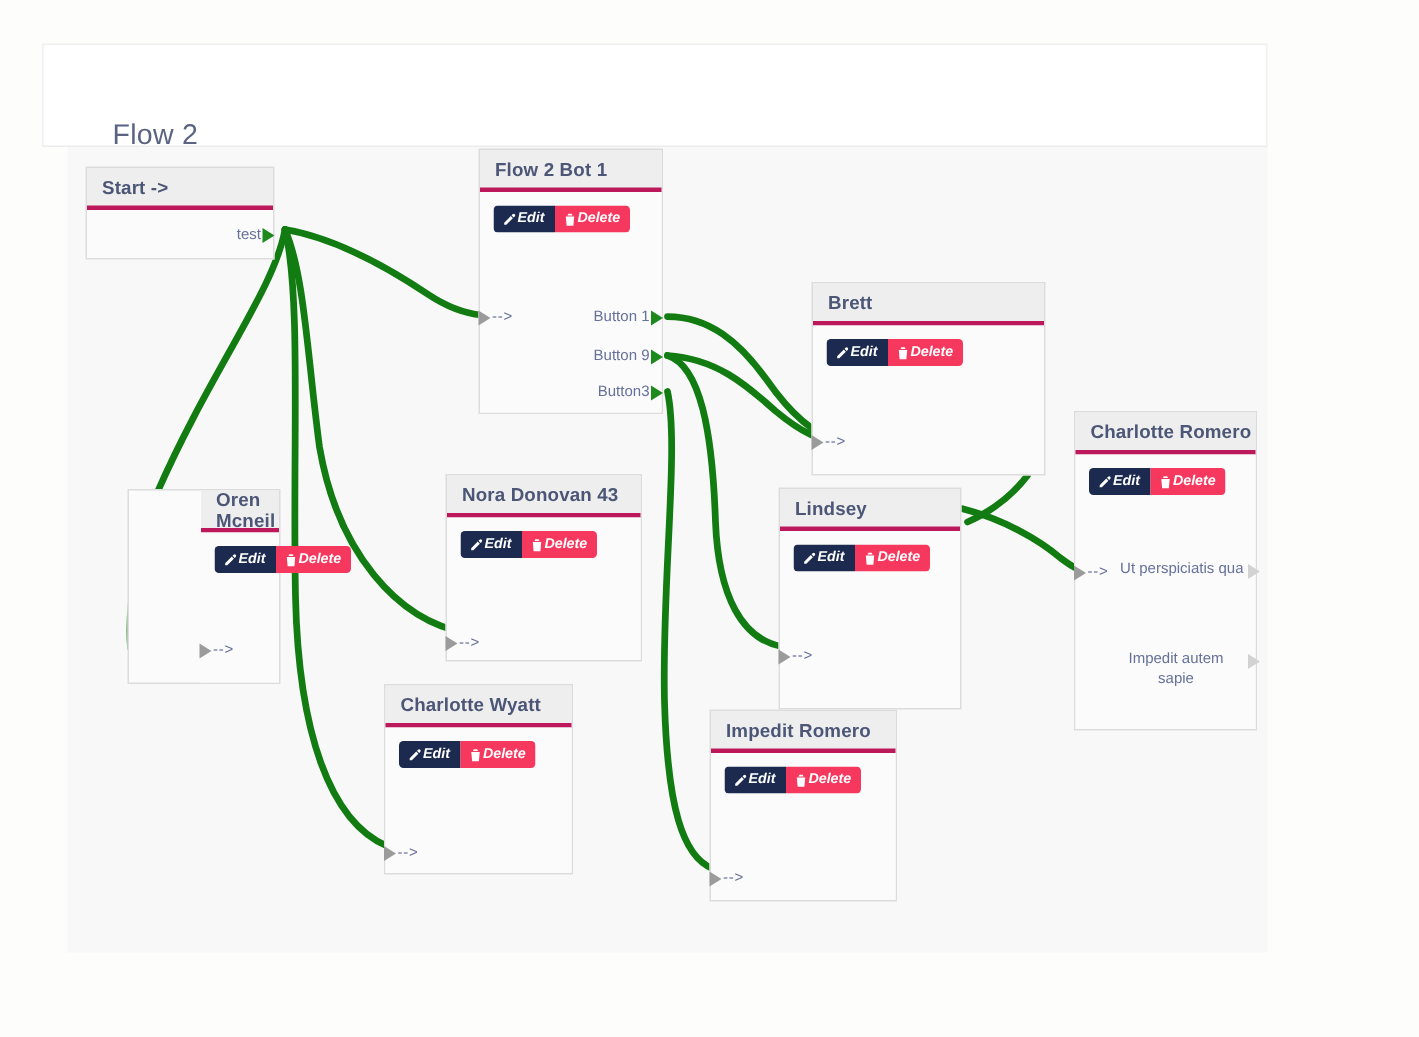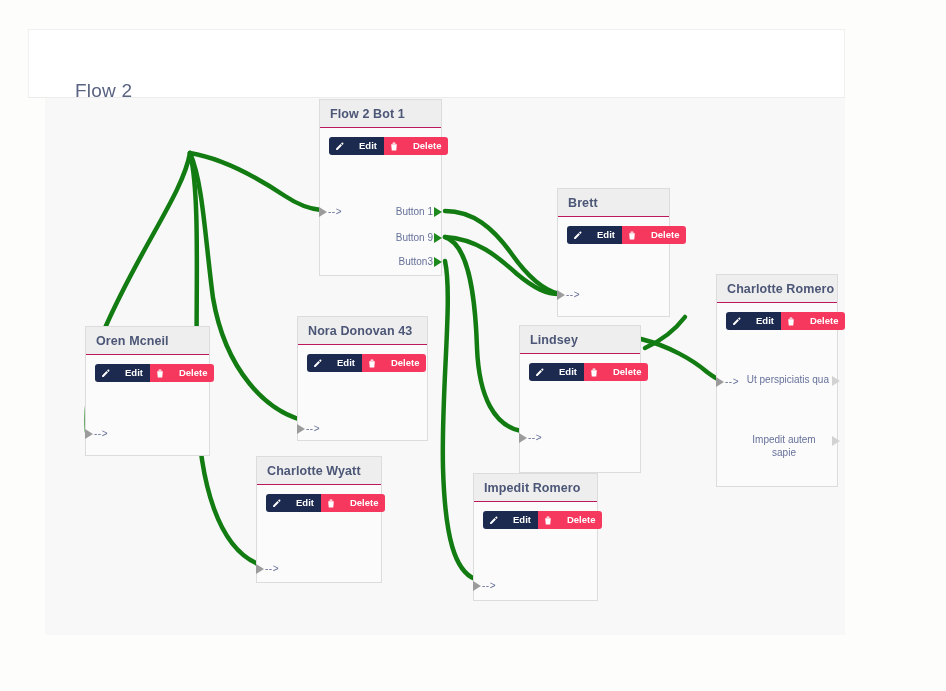--- a/index.html
+++ b/index.html
@@ -66,21 +66,21 @@
   
   .node {
     position: absolute;
     background: #fbfbfb;
     border: 1px solid #dcdcdc;
     box-sizing: border-box;
   }
   .node-header {
     height: 28px;
     background: #eeeeee;
-    border-bottom: 1px solid #be185d;
+    border-bottom: 3px solid #be185d;
     display: flex;
     align-items: center;
     padding-left: 10px;
     font-size: 12.5px;
     font-weight: bold;
     color: #4c5676;
     letter-spacing: .1px;
     box-sizing: border-box;
   }
   .node-body {
@@ -95,27 +95,28 @@
     left: 9px;
     top: 9px;
     display: flex;
     height: 18px;
     border-radius: 3px;
     overflow: hidden;
   }
   .btn {
     display: flex;
     align-items: center;
-    gap: 15px;
+    gap: 1px;
     padding: 0 7px 0 6px;
     font-size: 9.5px;
     font-weight: bold;
     color: #ffffff;
     line-height: 1;
     white-space: nowrap;
+    font-style: italic;
   }
   .btn-edit { background: #1b2a4e; }
   .btn-delete { background: #f6385e; }
   .btn svg { display: block; }
 
   
   .port-in {
     position: absolute;
     left: 8px;
     font-size: 10px;
@@ -189,20 +190,29 @@
         <path d="M400,139 C422,146 430,190 432,250 C434,300 450,328 476,333"></path>
 
         <path d="M400,163 C408,200 396,290 398,370 C400,440 410,473 430,481"></path>
 
         <path d="M640,219 C630,232 618,242 600,250"></path>
 
         <path d="M596,241 C624,248 648,262 662,274 C666,277 670,280 673,281"></path>
       </g>
     </svg>
 
+    <div class="node" style="left:12px; top:13px; width:126px; height:62px;">
+      <div class="node-header">Start -&gt;</div>
+      <div class="node-body">
+        <div class="port-out" style="top:11px;">
+          <span>test</span>
+          <span class="port-out-marker" style="top:1px;"></span>
+        </div>
+      </div>
+    </div>
 
     <div class="node" style="left:274px; top:1px; width:123px; height:177px;">
       <div class="node-header">Flow 2 Bot 1</div>
       <div class="node-body">
         <div class="btn-group">
           <div class="btn btn-edit">
             <svg width="9" height="9" viewBox="0 0 16 16">
               <path fill="#fff" d="M14.5 1.5a1.8 1.8 0 0 0-2.5 0L10.7 2.8l2.5 2.5L14.5 4a1.8 1.8 0 0 0 0-2.5zM9.8 3.7 2 11.5V14h2.5l7.8-7.8-2.5-2.5z"></path>
             </svg>
             <span>Edit</span>
@@ -226,21 +236,21 @@
           <span>Button 9</span>
           <span class="port-out-marker" style="top:1px;"></span>
         </div>
         <div class="port-out" style="top:128px;">
           <span>Button3</span>
           <span class="port-out-marker" style="top:1px;"></span>
         </div>
       </div>
     </div>
 
-    <div class="node" style="left:512px; top:90px; width:113px; height:129px;">
+    <div class="node" style="left:496px; top:90px; width:156px; height:129px;">
       <div class="node-header">Brett</div>
       <div class="node-body">
         <div class="btn-group">
           <div class="btn btn-edit">
             <svg width="9" height="9" viewBox="0 0 16 16">
               <path fill="#fff" d="M14.5 1.5a1.8 1.8 0 0 0-2.5 0L10.7 2.8l2.5 2.5L14.5 4a1.8 1.8 0 0 0 0-2.5zM9.8 3.7 2 11.5V14h2.5l7.8-7.8-2.5-2.5z"></path>
             </svg>
             <span>Edit</span>
           </div>
           <div class="btn btn-delete">
@@ -282,21 +292,21 @@
           <span>Ut perspiciatis qua</span>
           <span class="port-out-marker dim" style="top:3px; right:-11px;"></span>
         </div>
         <div class="port-out-multiline" style="top:130px;text-align:center;">
           <span>Impedit autem sapie</span>
           <span class="port-out-marker dim" style="top:3px; right:-11px;"></span>
         </div>
       </div>
     </div>
 
-    <div class="node" style="left:40px; top:228px; width:125px; height:130px;">
+    <div class="node" style="left:40px; top:228px; width:102px; height:130px;padding-left:48px;">
       <div class="node-header">Oren Mcneil</div>
       <div class="node-body">
         <div class="btn-group">
           <div class="btn btn-edit">
             <svg width="9" height="9" viewBox="0 0 16 16">
               <path fill="#fff" d="M14.5 1.5a1.8 1.8 0 0 0-2.5 0L10.7 2.8l2.5 2.5L14.5 4a1.8 1.8 0 0 0 0-2.5zM9.8 3.7 2 11.5V14h2.5l7.8-7.8-2.5-2.5z"></path>
             </svg>
             <span>Edit</span>
           </div>
           <div class="btn btn-delete">

